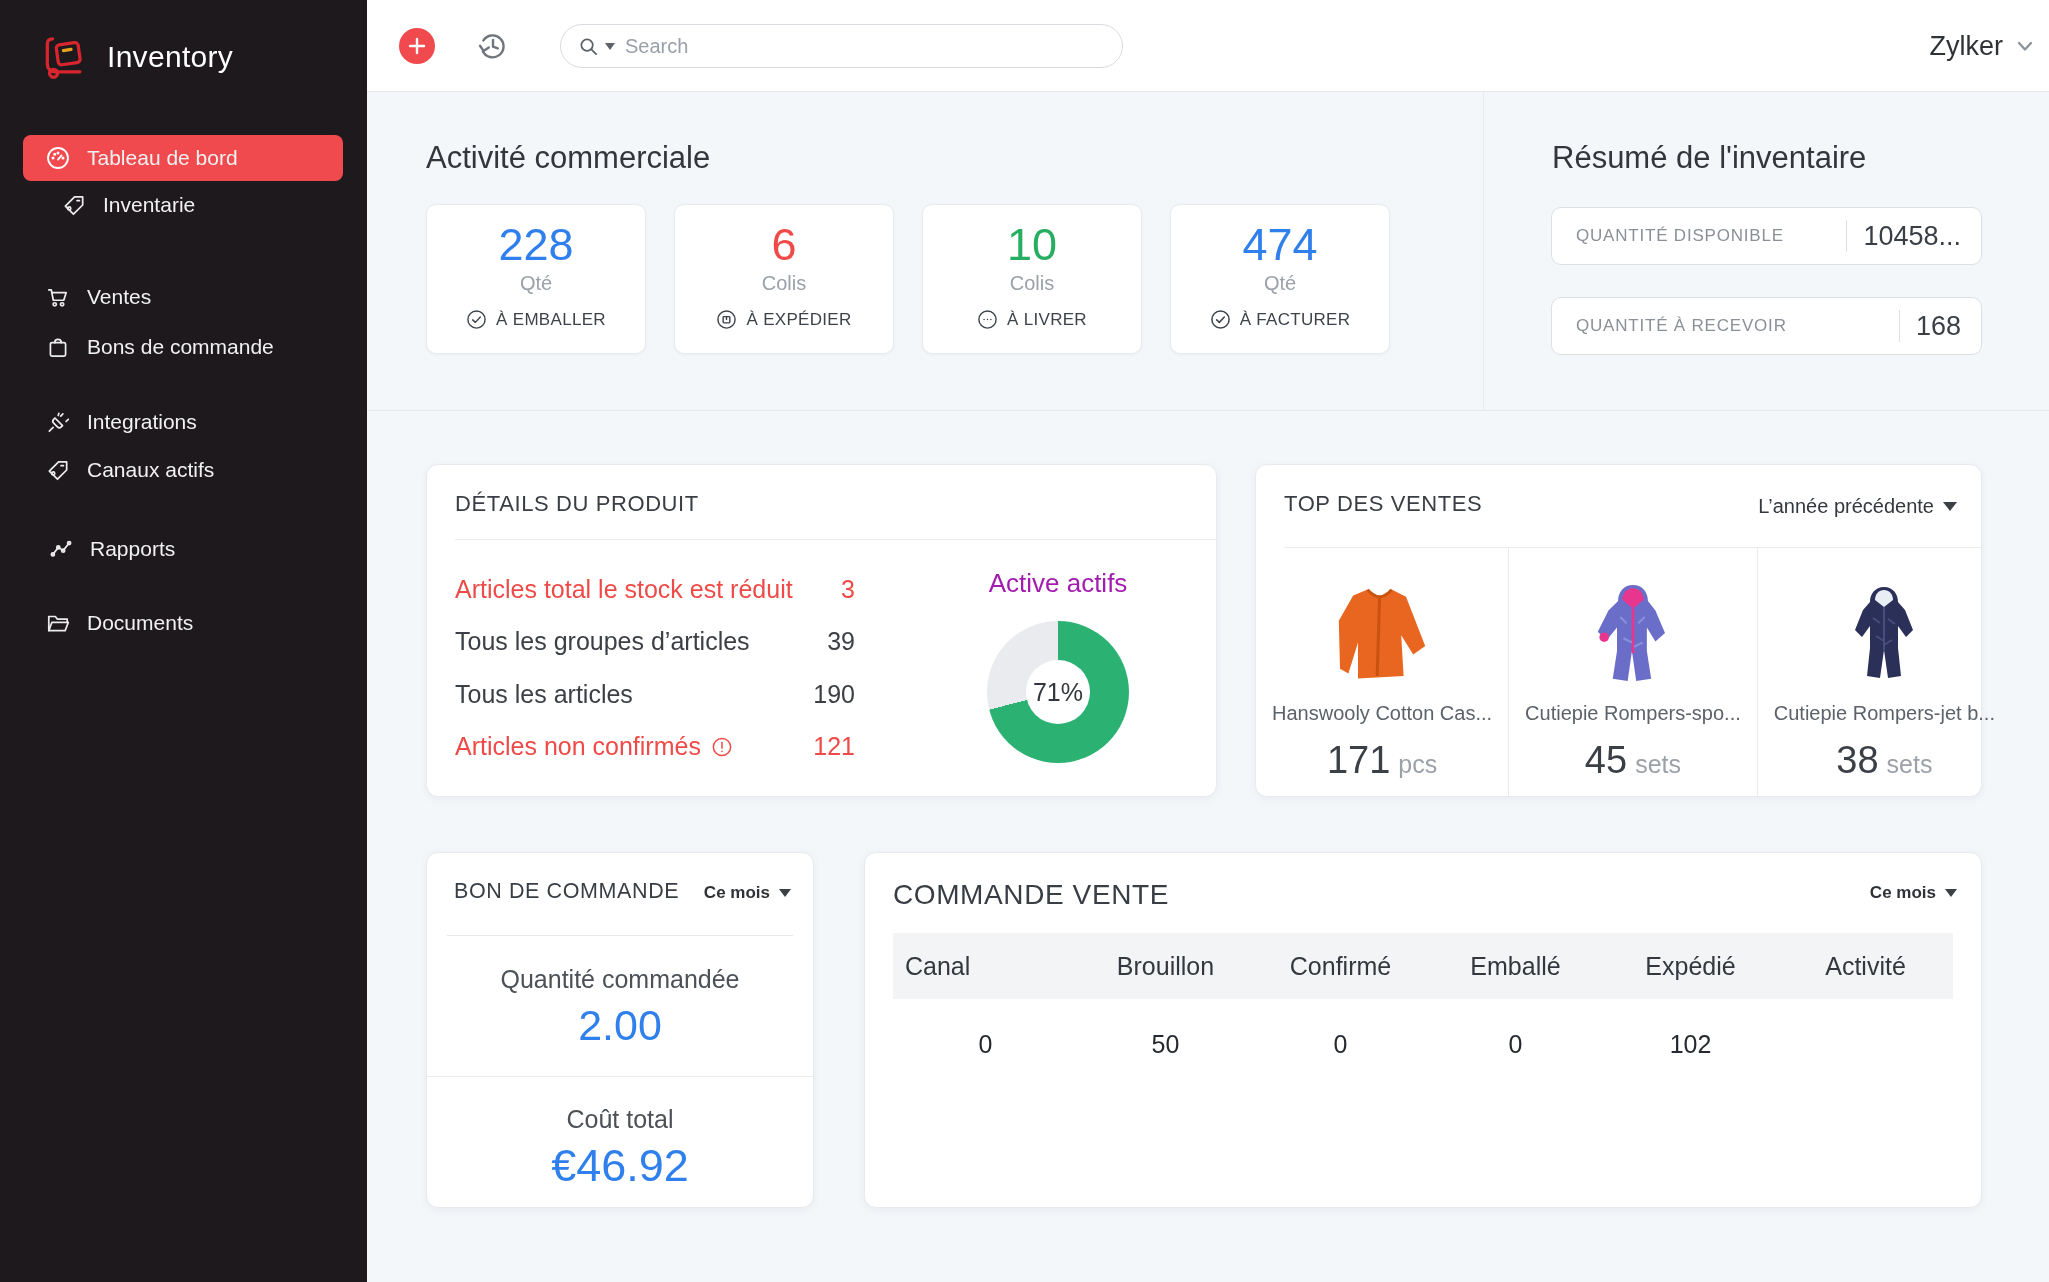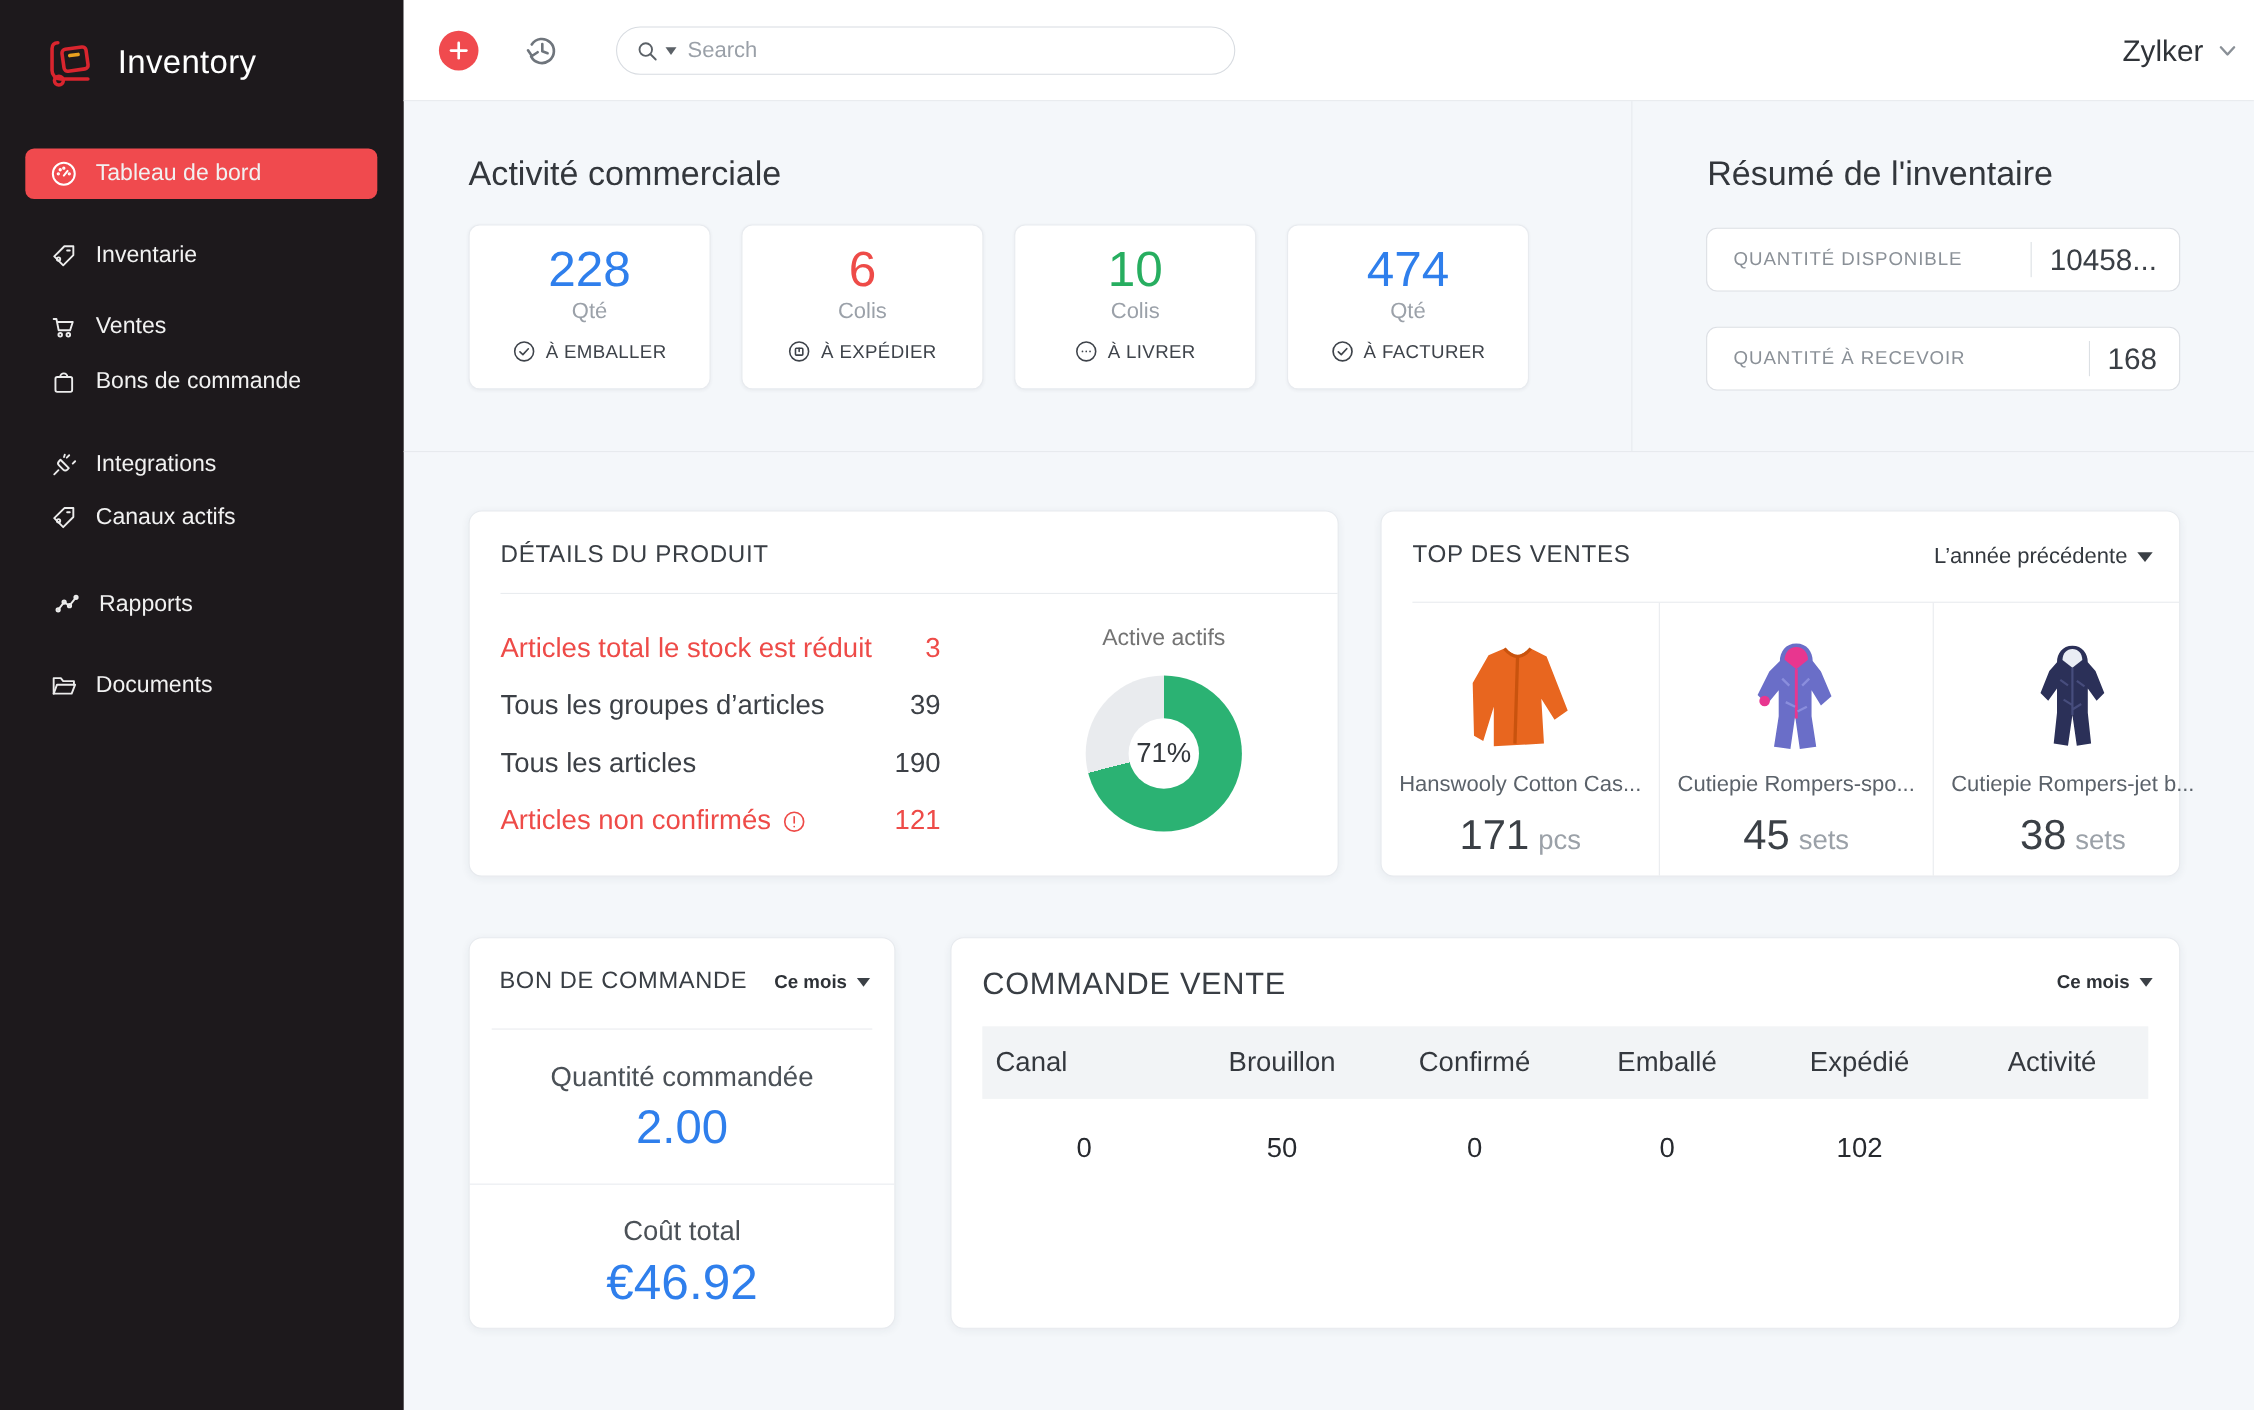--- a/index.html
+++ b/index.html
@@ -52,21 +52,21 @@
   .caret-down { width:0; height:0; border-left:7px solid transparent; border-right:7px solid transparent; border-top:9px solid #3b4046; }
   .panel-hr { position:absolute; left:28px; right:0; height:1px; background:#e9ecef; }
 
   
   #product-details { left:426px; top:464px; width:791px; height:333px; }
   .pd-rows { position:absolute; left:28px; top:98px; width:400px; }
   .pd-row { height:52.5px; display:flex; justify-content:space-between; align-items:center; font-size:25px; color:#3c4046; }
   .pd-label { display:flex; align-items:center; gap:10px; }
   .pd-row.link { cursor:pointer; }
   .pd-chart { position:absolute; left:531px; top:103px; width:200px; text-align:center; }
-  .pd-chart-title { font-size:21px; color:#737373; }
+  .pd-chart-title { font-size:26px; color:#a21caf; }
   .donut { width:142px; height:142px; border-radius:50%; margin:22px auto 0; position:relative; }
   .donut-hole { position:absolute; inset:39px; background:#fff; border-radius:50%; display:flex; align-items:center; justify-content:center; font-size:25px; color:#33373c; }
 
   
   #top-sales { left:1255px; top:464px; width:727px; height:333px; }
   .ts-cols { position:absolute; left:0; top:83px; right:0; bottom:0; display:grid; grid-template-columns:1fr 1fr 1fr; }
   .ts-col { text-align:center; padding-top:30px; cursor:pointer; }
   .ts-col + .ts-col { border-left:1px solid #e9ecef; }
   .ts-img { height:112px; display:flex; align-items:center; justify-content:center; }
   .ts-name { font-size:20px; color:#5b626a; margin-top:12px; padding:0 16px; white-space:nowrap; overflow:hidden; text-overflow:ellipsis; }
@@ -115,21 +115,21 @@
         <line x1="12" y1="13.5" x2="15.2" y2="9.6"></line>
         <circle cx="7.4" cy="12" r="0.55" fill="#fff"></circle>
           <circle cx="9" cy="8.6" r="0.55" fill="#fff"></circle>
         <circle cx="12" cy="7.3" r="0.55" fill="#fff"></circle>
           <circle cx="16.6" cy="12" r="0.55" fill="#fff"></circle>
       </svg>
     </span>
     <span class="nv-label">Tableau de bord</span>
   </div>
 
-  <div class="nav-item" style="top:208px;">
+  <div class="nav-item" style="top:181px;margin-left:16px;">
     <span class="nv-icon">
       <svg viewBox="0 0 24 24" width="26" height="26" fill="none" stroke="#ececec" stroke-width="1.6" stroke-linecap="round" stroke-linejoin="round">
         <path d="M12.5 4.5 H20 v7.5 L11.5 20.5 L4 13 Z"></path>
         <line x1="14.8" y1="8" x2="17" y2="8"></line>
         <circle cx="7.6" cy="15.2" r="1.4"></circle>
       </svg>
     </span>
     <span class="nv-label">Inventarie</span>
   </div>
 

